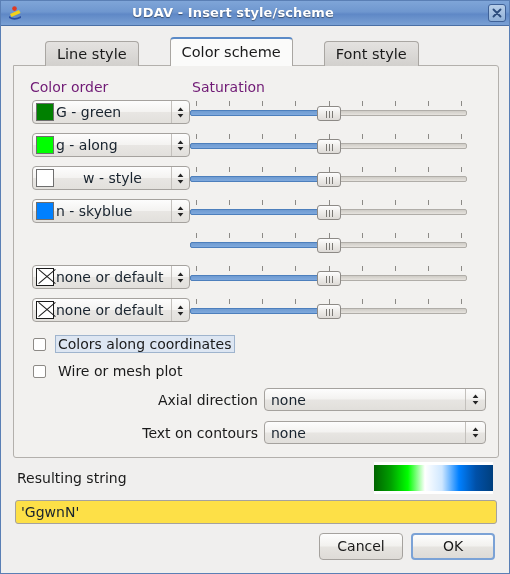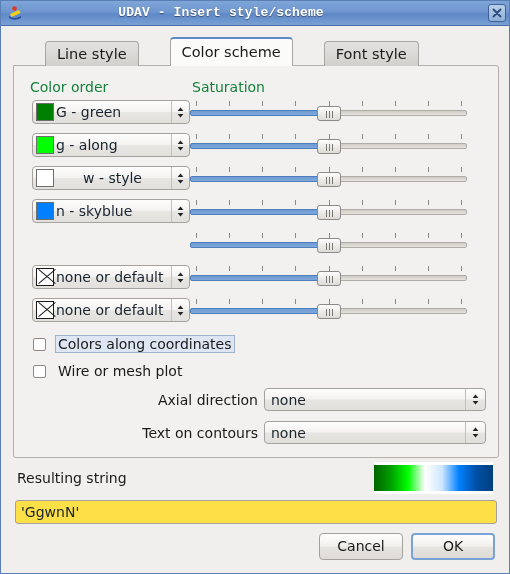--- a/index.html
+++ b/index.html
@@ -26,30 +26,29 @@
     position: absolute;
     left: 0; top: 0;
     width: 510px;
     height: 25px;
     background: linear-gradient(to bottom, #7fa5d8 0%, #6f97cf 45%, #5f88c6 55%, #7aa0d4 100%);
     border-bottom: 1px solid #4a6fa5;
     box-sizing: border-box;
   }
   #title-text {
     position: absolute;
-    left: 0; top: 0;
+    left: 12px; top: 0;
     width: 440px;
     line-height: 24px;
     text-align: center;
     font-size: 13px;
     font-weight: bold;
     color: #ffffff;
     text-shadow: 0 1px 1px rgba(0,0,0,.45);
     letter-spacing: .1px;
-    font-family: Liberation Mono, monospace;
   }
   #app-icon {
     position: absolute;
     left: 6px; top: 4px;
     width: 17px; height: 17px;
   }
   #close-btn {
     position: absolute;
     right: 5px; top: 3px;
     width: 18px; height: 18px;
@@ -105,21 +104,21 @@
     height: 393px;
     background: #f2f1ef;
     border: 1px solid #b3b0ac;
     border-radius: 0 3px 3px 3px;
     box-sizing: border-box;
   }
 
   .hdr {
     position: absolute;
     font-size: 14px;
-    color: #15803d;
+    color: #701a75;
   }
 
   
   .combo {
     position: absolute;
     width: 158px;
     height: 24px;
     background: linear-gradient(to bottom, #fdfdfd 0%, #f4f3f1 48%, #e8e6e3 52%, #e2e0dc 100%);
     border: 1px solid #a5a29e;
     border-radius: 4px;

